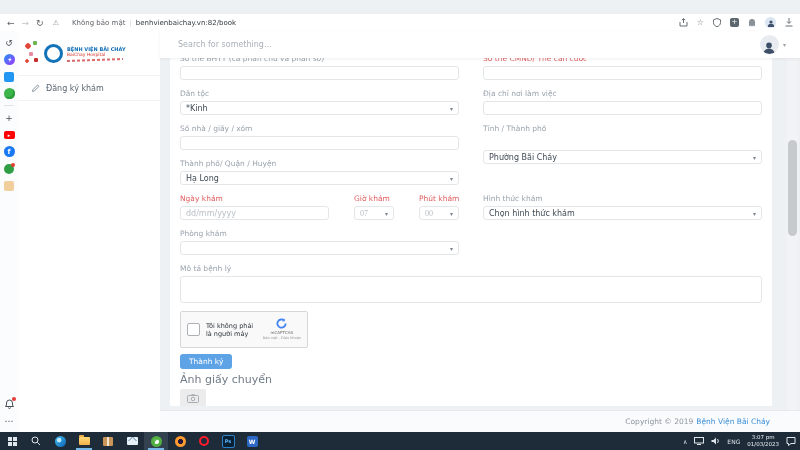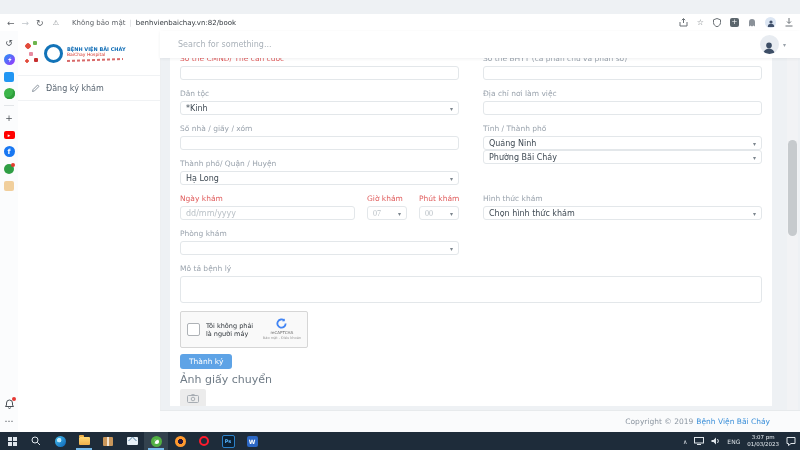--- a/index.html
+++ b/index.html
@@ -88,21 +88,21 @@
   .flabel{font-size:7.5px;line-height:8px;color:#9aa3ad;margin:10px 0 3px;white-space:nowrap;overflow:hidden;}
   .flabel.red{color:#e05c5c;}
   .first .flabel{margin-top:-3px;}
   .fctl{height:14px;box-sizing:border-box;border:1px solid #e3e7ea;border-radius:3px;background:#fff;
         font-size:8px;color:#3f4a54;display:flex;align-items:center;padding:0 5px;width:100%;}
   input.fctl{outline:none;font-family:inherit;}
   input.fctl::placeholder{color:#b9c0c6;}
   .fctl .val{flex:1;white-space:nowrap;overflow:hidden;}
   .fctl .caret{font-size:6px;color:#7c858d;margin-left:4px;}
   .fctl .val.dim{color:#b9c0c6;font-family:Liberation Serif, serif;}
-  .trio{display:flex;gap:12px;}
+  .trio{display:flex;gap:25px;}
   .trio .date{flex:1;min-width:0;}
   .trio .small{width:40px;flex:none;}
   textarea.fctl{height:27px;resize:none;font-family:inherit;outline:none;padding:2px 5px;}
   .fullw{width:100%;}
 
   .recaptcha{margin-top:8px;width:128px;height:37px;border:1px solid #d6d6d6;border-radius:2px;background:#f9f9f9;
              display:flex;align-items:center;padding:0 6px;box-sizing:border-box;gap:6px;}
   .rc-box{width:11px;height:11px;border:1.5px solid #aeb2b6;border-radius:2px;background:#fff;flex:none;}
   .rc-label{font-size:6.5px;color:#30363c;line-height:8px;width:56px;}
   .rc-right{margin-left:auto;display:flex;flex-direction:column;align-items:center;line-height:5px;}
@@ -283,25 +283,25 @@
         </svg>
     </span>
     <span class="hdr-caret">▾</span>
   </div>
 </div>
 
 <div id="card" class="abs">
 
   <div class="frow first">
     <div class="fcol">
+      <div class="flabel">Số thẻ BHYT (cả phần chữ và phần số)</div>
+      <input class="fctl" style="">
+    </div>
+    <div class="fcol">
       <div class="flabel red">Số thẻ CMND/ Thẻ căn cước</div>
-      <input class="fctl" style="">
-    </div>
-    <div class="fcol">
-      <div class="flabel">Số thẻ BHYT (cả phần chữ và phần số)</div>
       <input class="fctl" style="">
     </div>
   </div>
 
   <div class="frow">
     <div class="fcol">
       <div class="flabel">Dân tộc</div>
       <div class="fctl">
         <span class="val">*Kinh</span>
         <span class="caret">▾</span>
@@ -313,24 +313,20 @@
     </div>
   </div>
 
   <div class="frow">
     <div class="fcol">
       <div class="flabel">Số nhà / giấy / xóm</div>
       <input class="fctl" style="">
     </div>
     <div class="fcol">
       <div class="flabel">Tỉnh / Thành phố</div>
-      <div class="fctl">
-        <span class="val">Quảng Ninh</span>
-        <span class="caret">▾</span>
-      </div>
     </div>
   </div>
 
   <div class="frow">
     <div class="fcol">
       <div class="flabel">Thành phố/ Quận / Huyện</div>
       <div class="fctl">
         <span class="val">Hạ Long</span>
         <span class="caret">▾</span>
       </div>

